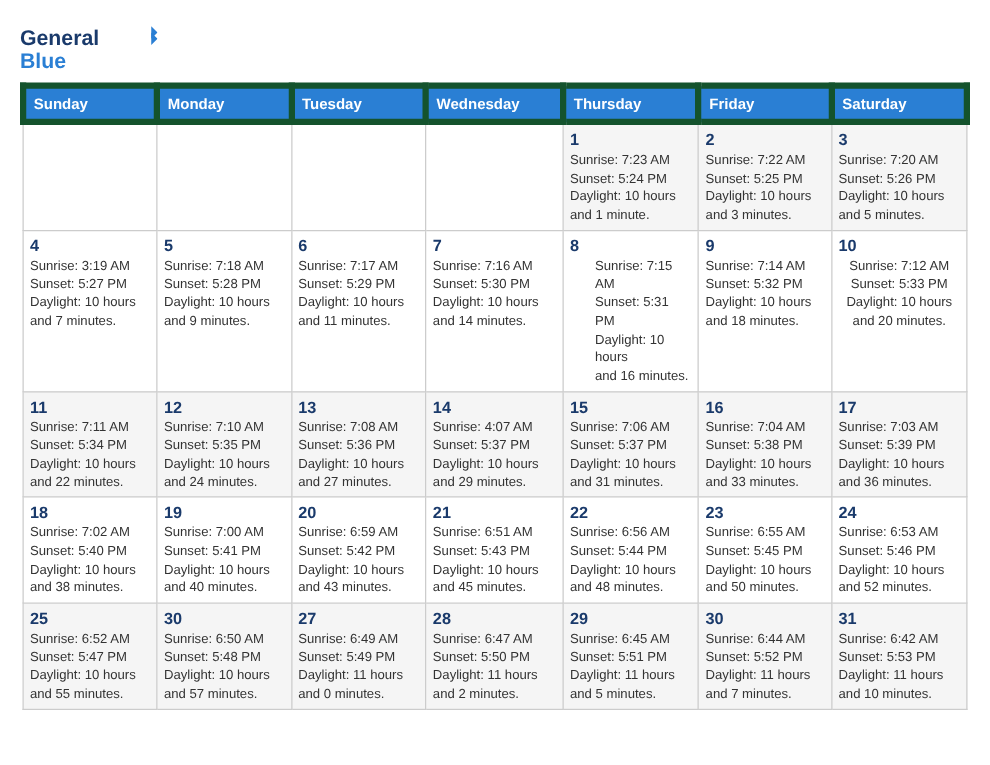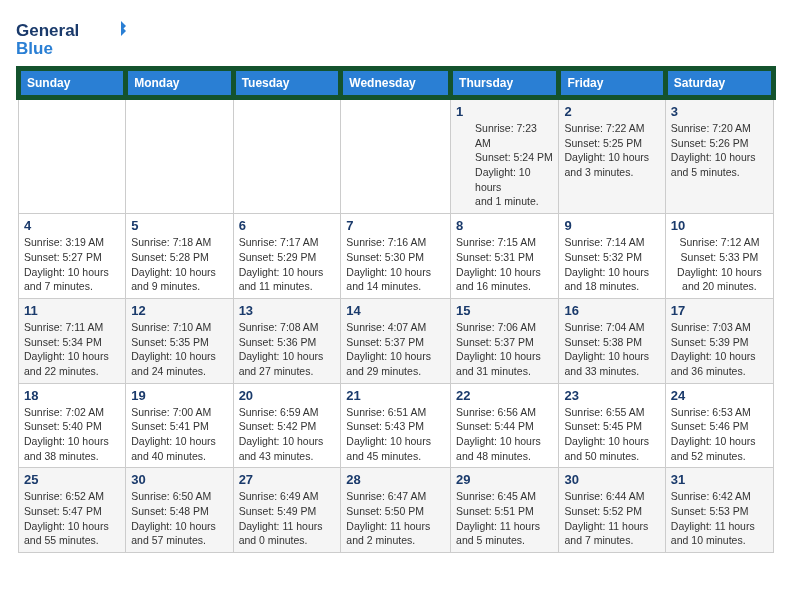--- a/index.html
+++ b/index.html
@@ -109,21 +109,21 @@
       </tr>
   </thead>
   <tbody id="tbody">
       <tr>
         <td class="empty-cell"></td>
         <td class="empty-cell"></td>
         <td class="empty-cell"></td>
         <td class="empty-cell"></td>
         <td>
           <span class="day-number">1</span>
-          <div class="day-info" style="white-space: pre-line; margin-left: 19px;">Sunrise: 7:23 AM
+          <div class="day-info" style="white-space: pre-line;">Sunrise: 7:23 AM
 Sunset: 5:24 PM
 Daylight: 10 hours
 and 1 minute.</div>
         </td>
         <td>
           <span class="day-number">2</span>
           <div class="day-info" style="white-space: pre-line;">Sunrise: 7:22 AM
 Sunset: 5:25 PM
 Daylight: 10 hours
 and 3 minutes.</div>
@@ -160,21 +160,21 @@
         </td>
         <td>
           <span class="day-number">7</span>
           <div class="day-info" style="white-space: pre-line;">Sunrise: 7:16 AM
 Sunset: 5:30 PM
 Daylight: 10 hours
 and 14 minutes.</div>
         </td>
         <td>
           <span class="day-number">8</span>
-          <div class="day-info" style="white-space: pre-line;">Sunrise: 7:15 AM
+          <div class="day-info" style="white-space: pre-line; margin-left: 20px;">Sunrise: 7:15 AM
 Sunset: 5:31 PM
 Daylight: 10 hours
 and 16 minutes.</div>
         </td>
         <td>
           <span class="day-number">9</span>
           <div class="day-info" style="white-space: pre-line;">Sunrise: 7:14 AM
 Sunset: 5:32 PM
 Daylight: 10 hours
 and 18 minutes.</div>

